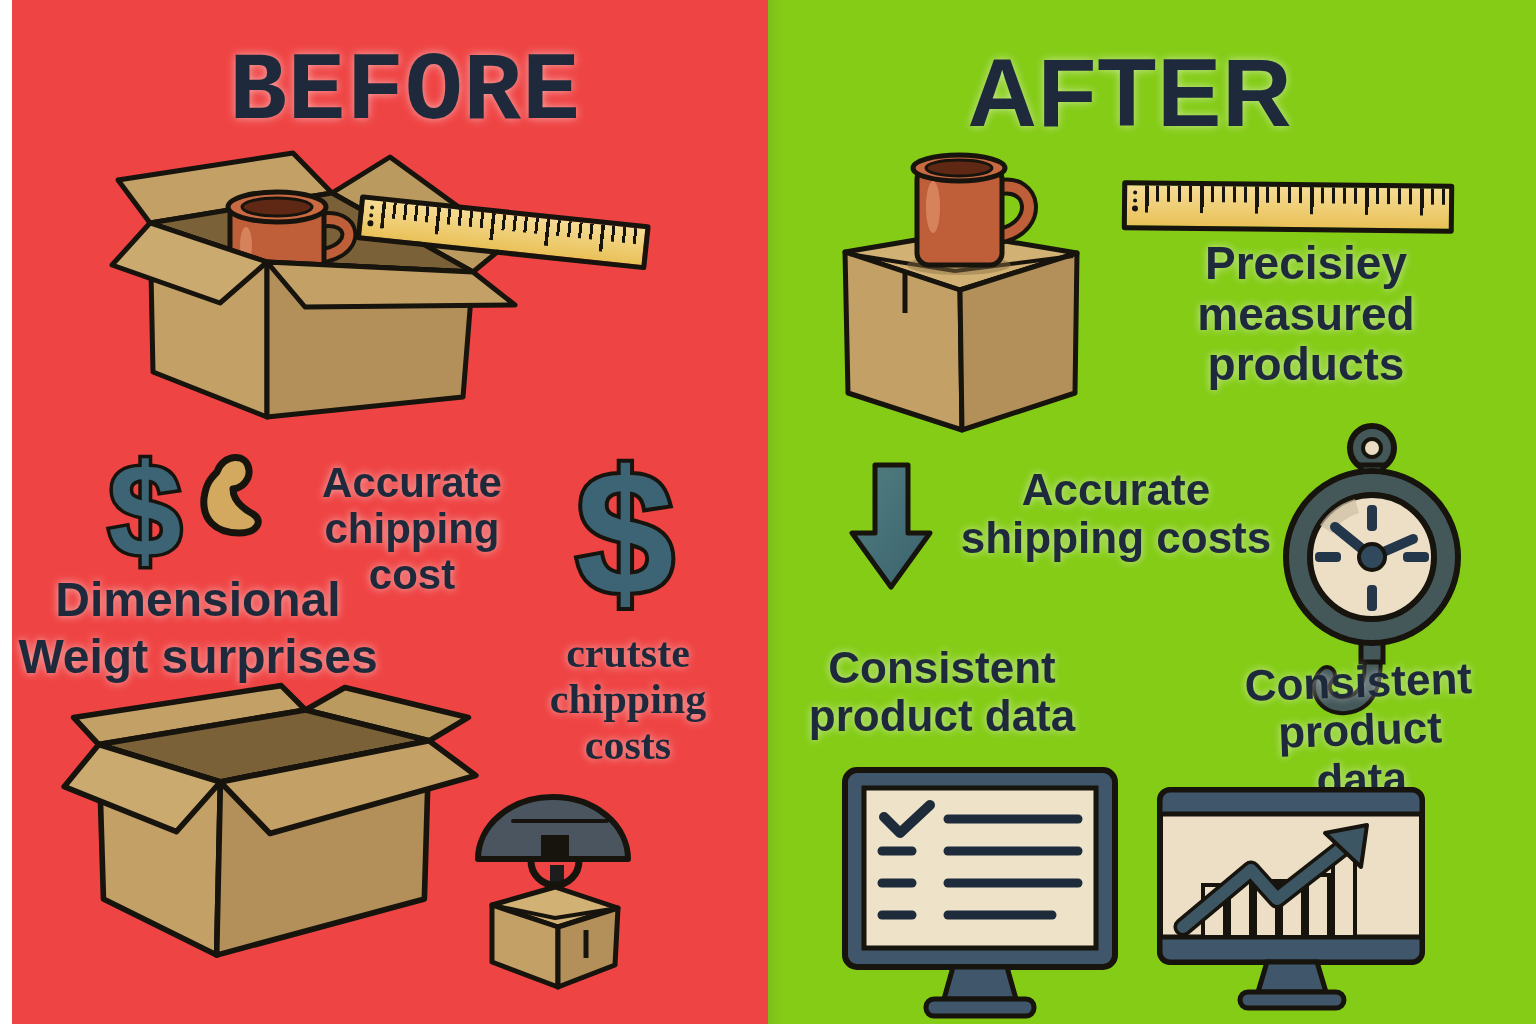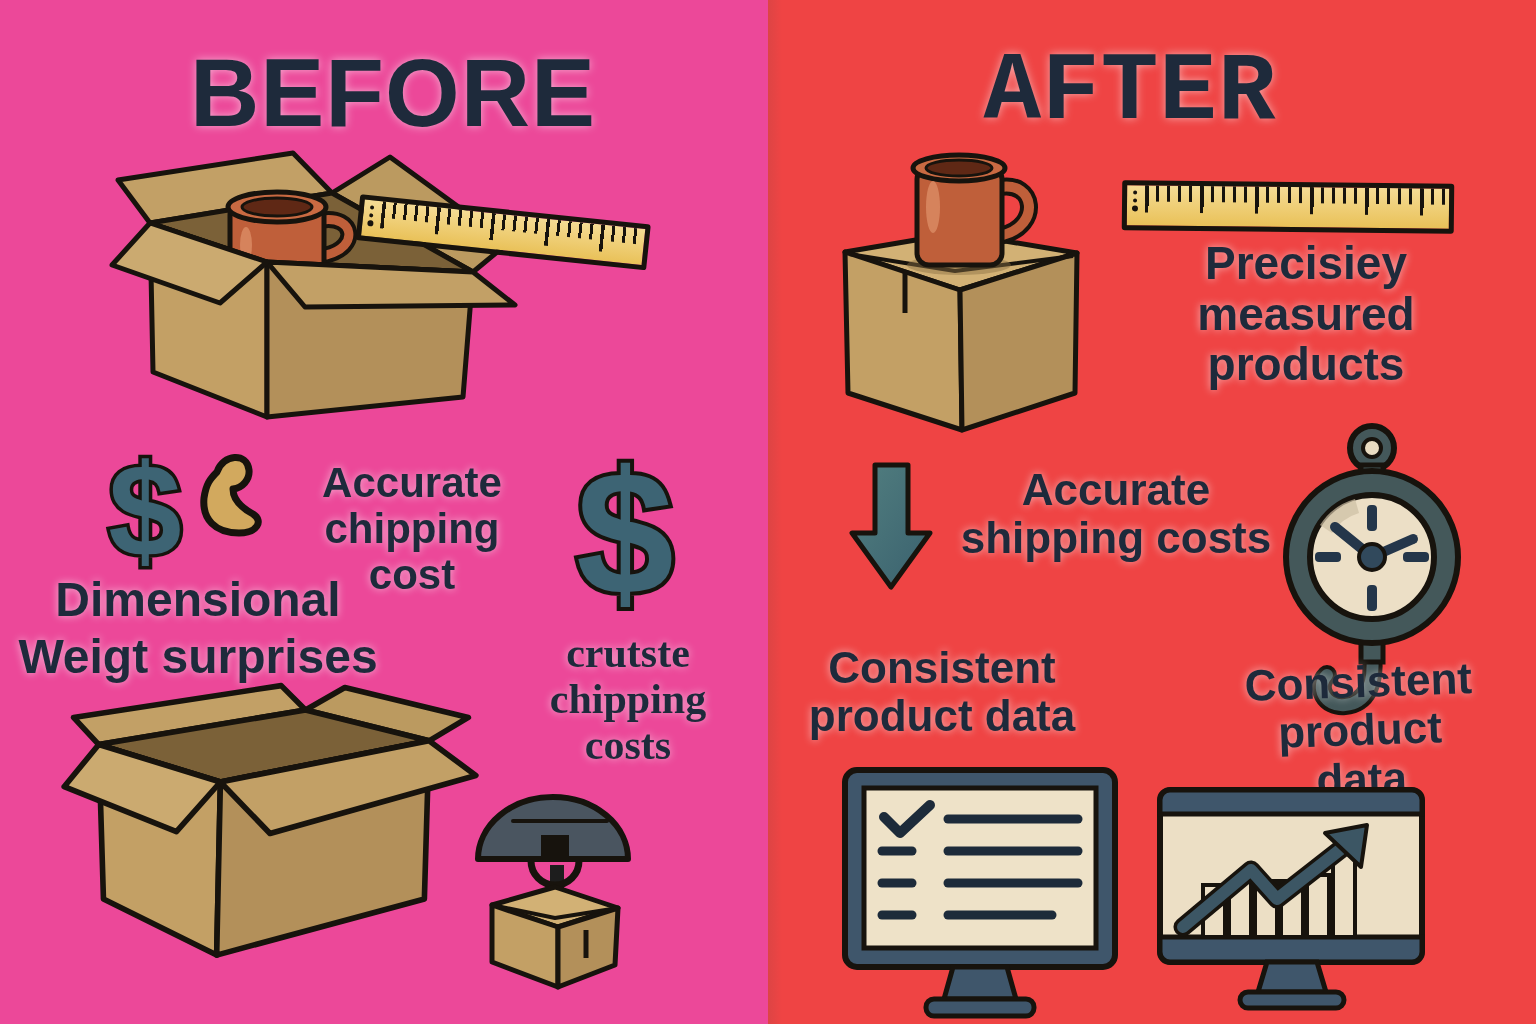--- a/index.html
+++ b/index.html
@@ -1,20 +1,20 @@
 <!DOCTYPE html>
 <html><head>
 <meta charset="utf-8">
 <style>
   html,body{margin:0;padding:0;}
   #canvas{position:relative;width:1536px;height:1024px;overflow:hidden;
           font-family:"Liberation Sans",sans-serif;}
   .panel{position:absolute;top:0;height:1024px;width:768px;}
-  #panel-left{left:0;background:#ec4899;}
-  #panel-right{left:768px;background:#ef4444;font-family:Liberation Mono, monospace;}
+  #panel-left{left:12px;background:#ef4444;font-family:Liberation Mono, monospace;}
+  #panel-right{left:768px;background:#84cc16;}
   .divider{position:absolute;left:768px;top:0;width:14px;height:1024px;
            background:linear-gradient(90deg,rgba(60,70,70,0.10),rgba(60,70,70,0));}
   .title{position:absolute;transform:translateX(-50%);font-size:96px;font-weight:700;
          color:#1e2a3b;letter-spacing:1px;white-space:nowrap;
          text-shadow:0 0 10px rgba(255,255,255,0.55);}
   .label{position:absolute;transform:translateX(-50%);font-weight:700;color:#1e2a3b;
          text-align:center;white-space:pre-line;line-height:1.1;
          text-shadow:0 0 8px rgba(255,255,255,0.6);}
   .abs{position:absolute;}
   

